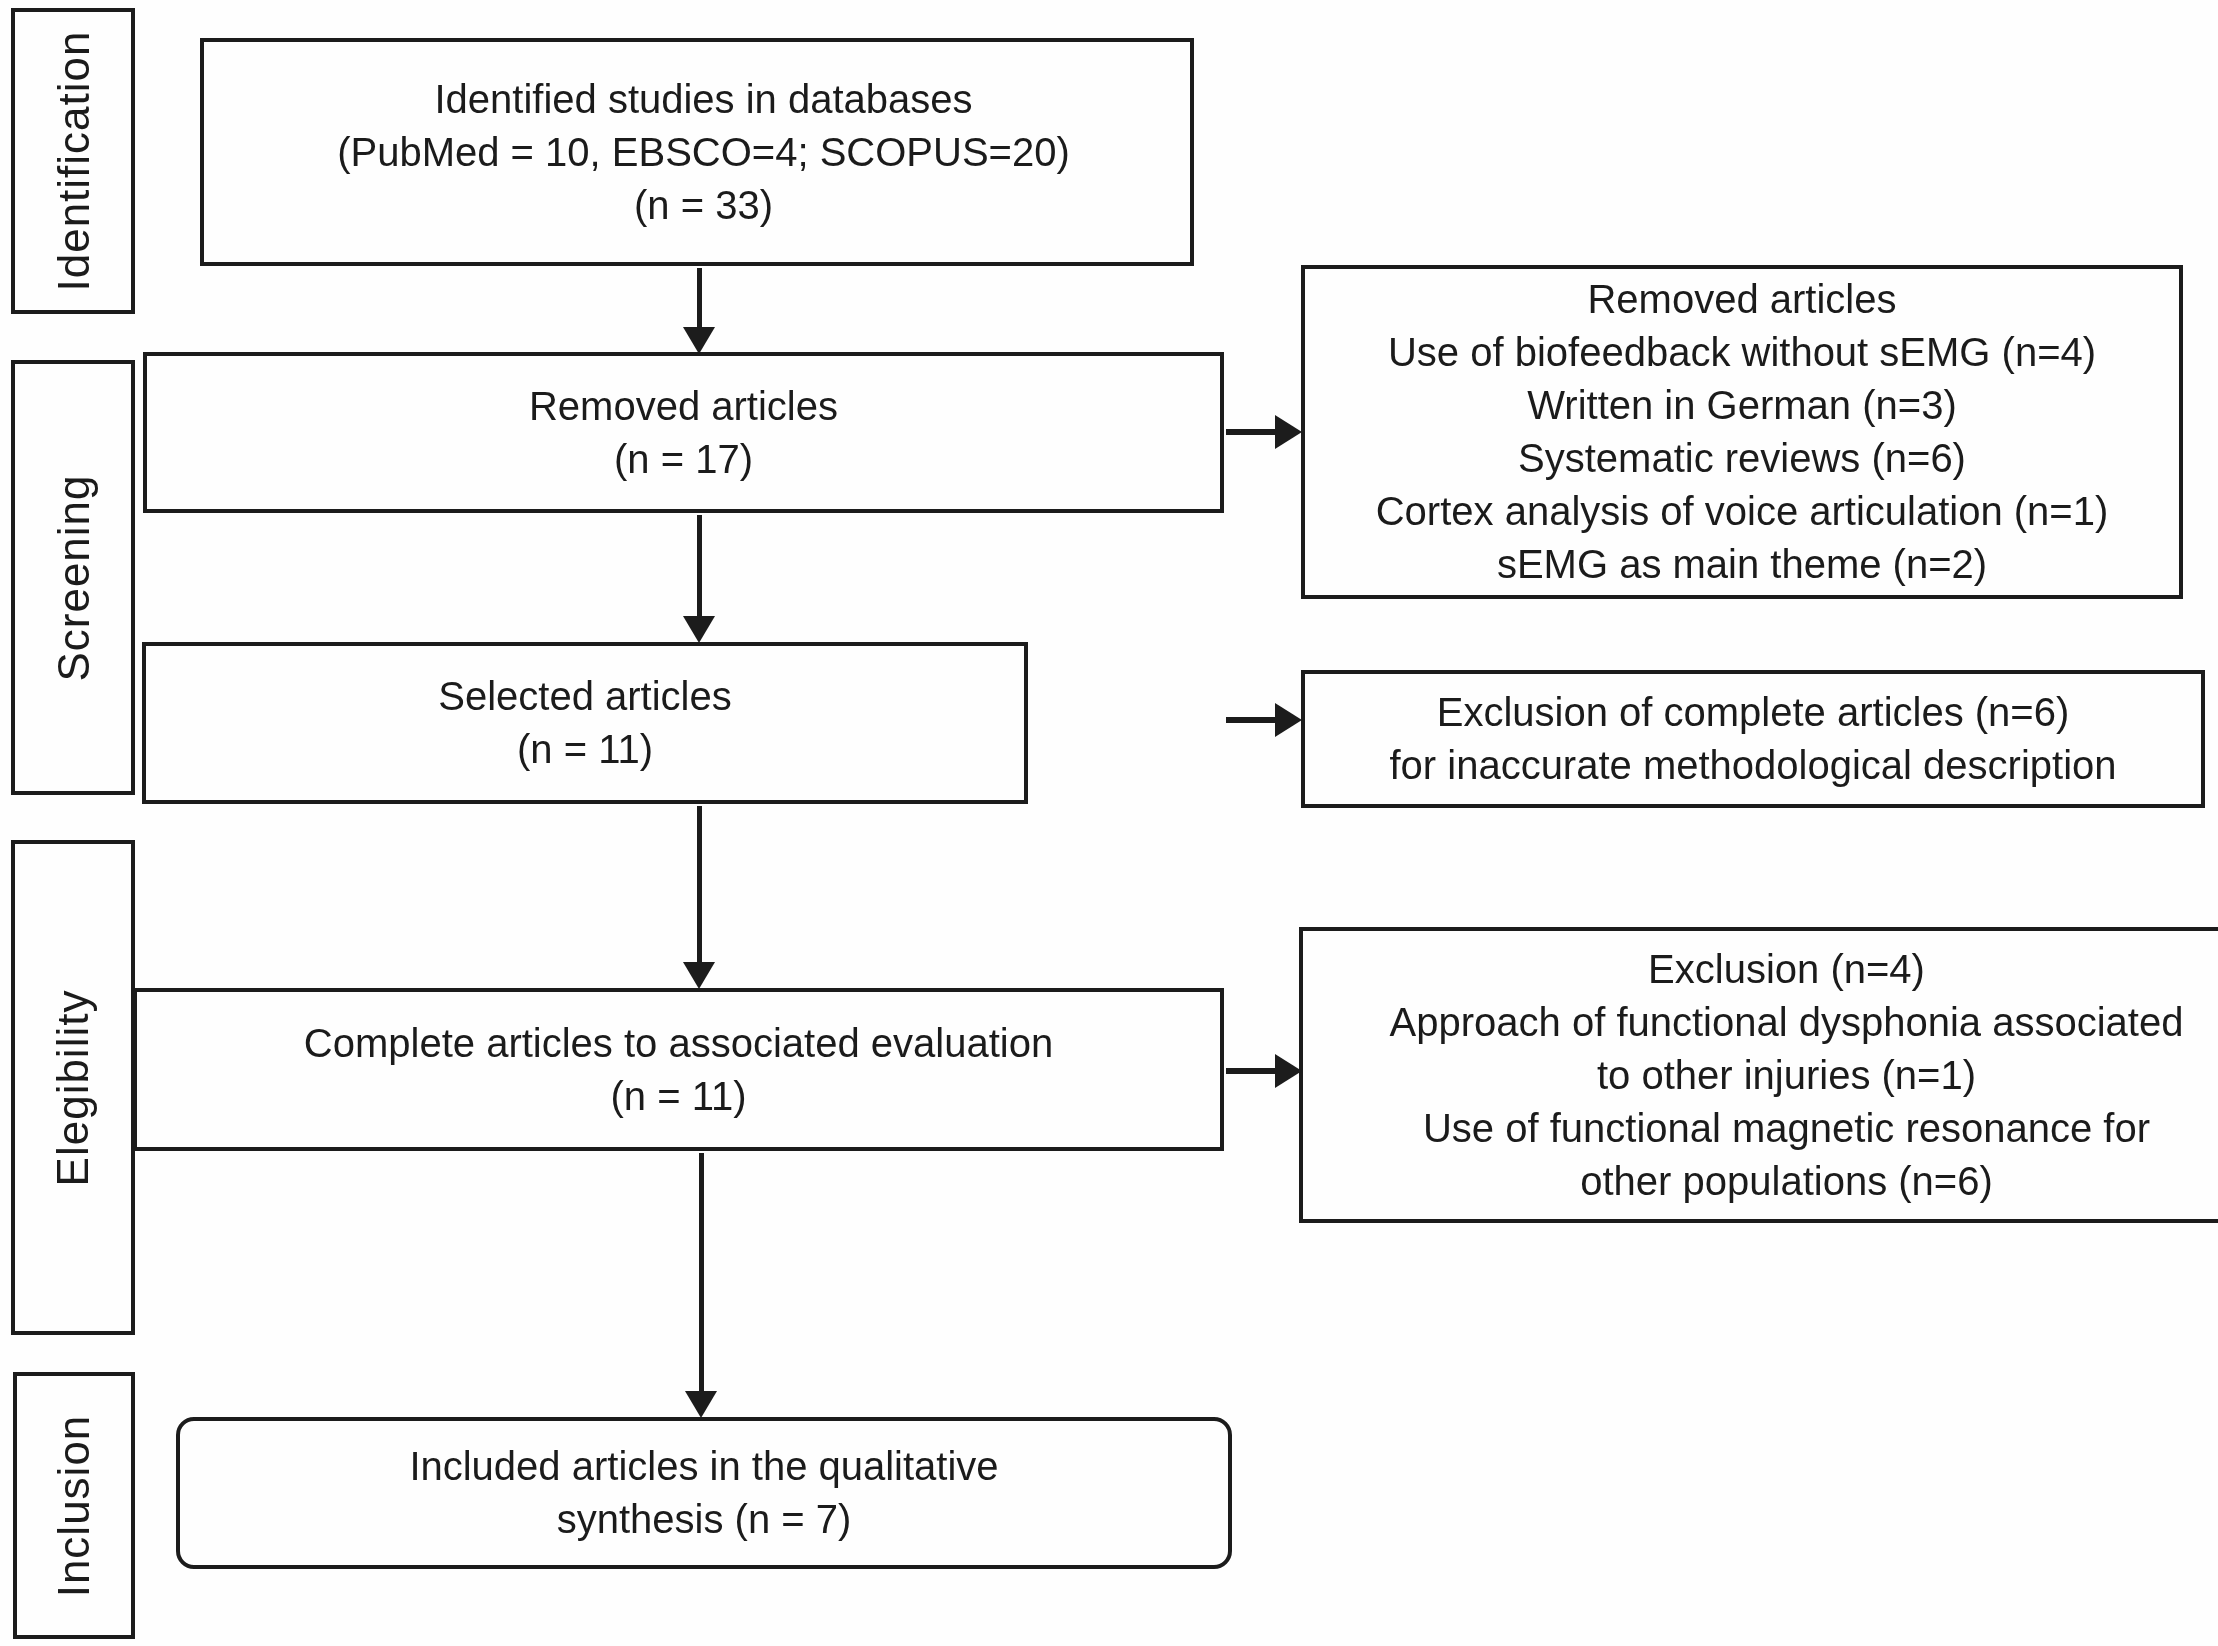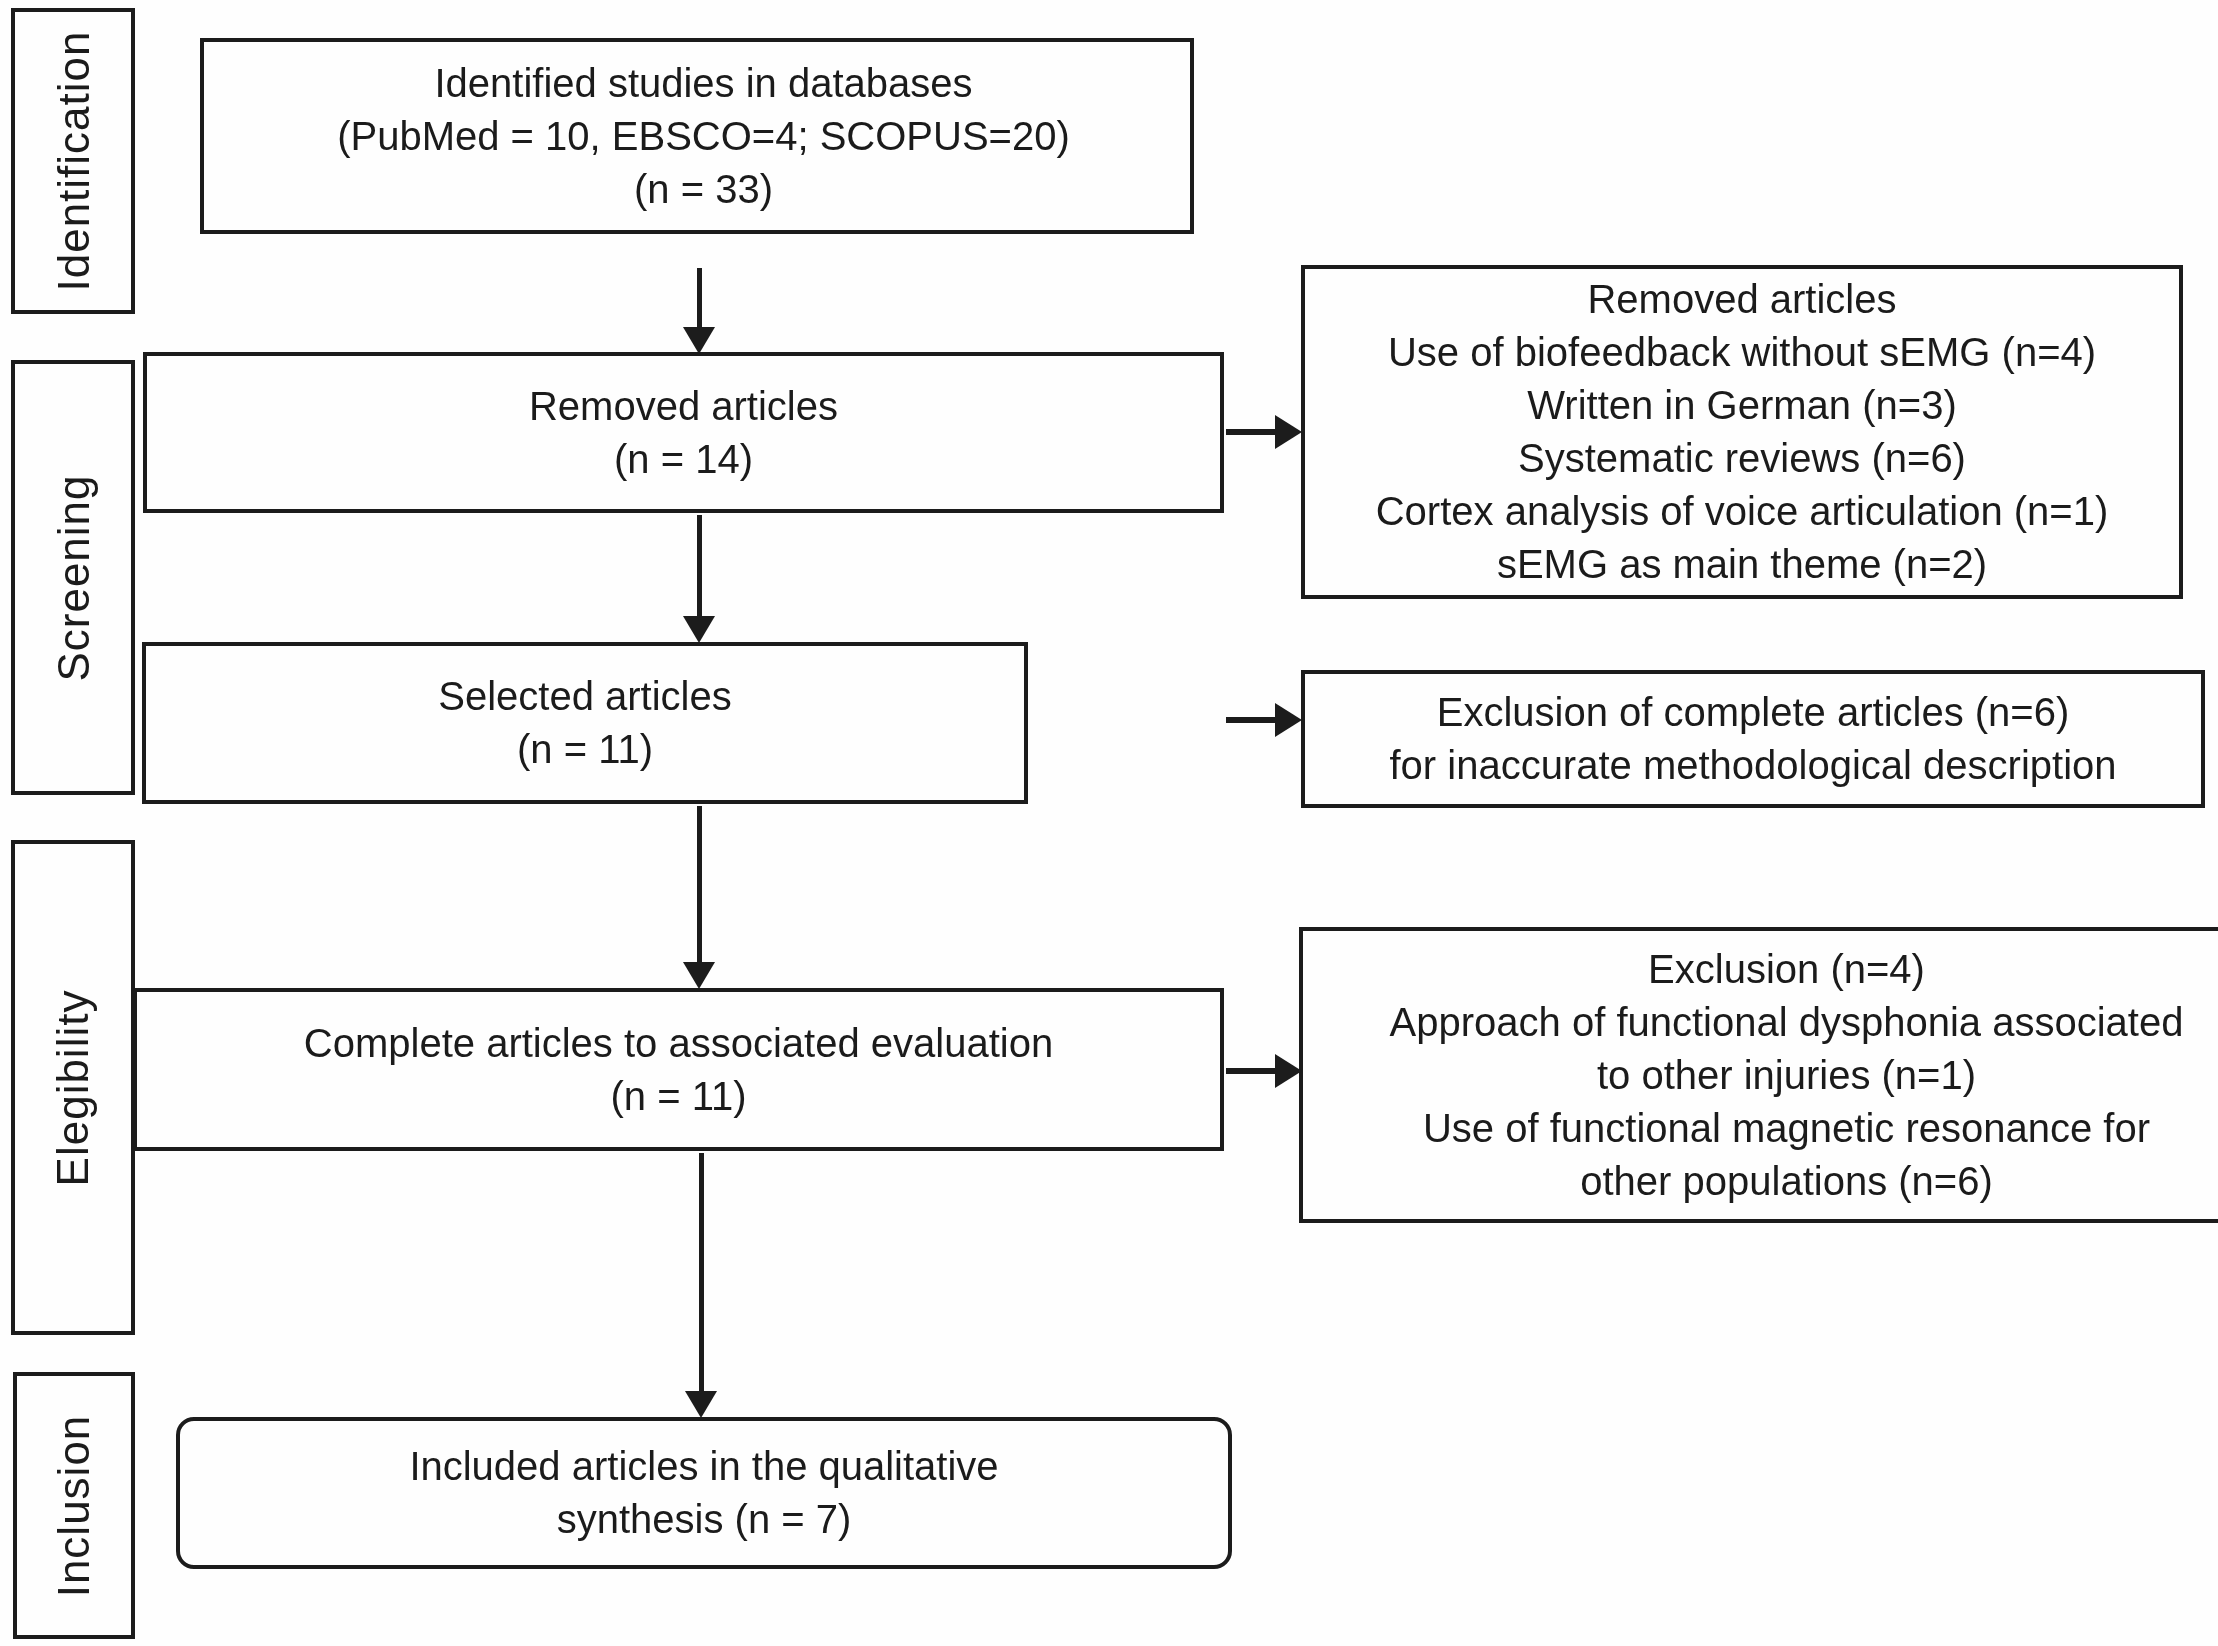--- a/index.html
+++ b/index.html
@@ -87,29 +87,29 @@
   <div class="stage" style="left:11.4px;top:360px;width:124px;height:435px;">
     <span>Screening</span>
   </div>
   <div class="stage" style="left:11.4px;top:840px;width:124px;height:495px;">
     <span>Elegibility</span>
   </div>
   <div class="stage" style="left:13.3px;top:1372px;width:122px;height:267px;">
     <span>Inclusion</span>
   </div>
 
-  <div class="box" style="left:200px;top:38px;width:994px;height:196px;padding-left:30px;">
+  <div class="box" style="left:200px;top:38px;width:994px;height:228px;padding-left:30px;">
     <div class="line">Identified studies in databases</div>
     <div class="line">(PubMed = 10, EBSCO=4; SCOPUS=20)</div>
     <div class="line">(n = 33)</div>
   </div>
 
   <div class="box" style="left:143px;top:352px;width:1081px;height:161px;">
     <div class="line">Removed articles</div>
-    <div class="line">(n = 14)</div>
+    <div class="line">(n = 17)</div>
   </div>
 
   <div class="box" style="left:142px;top:642px;width:886px;height:162px;">
     <div class="line">Selected articles</div>
     <div class="line">(n = 11)</div>
   </div>
 
   <div class="box" style="left:133px;top:988px;width:1091px;height:163px;">
     <div class="line">Complete articles to associated evaluation</div>
     <div class="line">(n = 11)</div>

